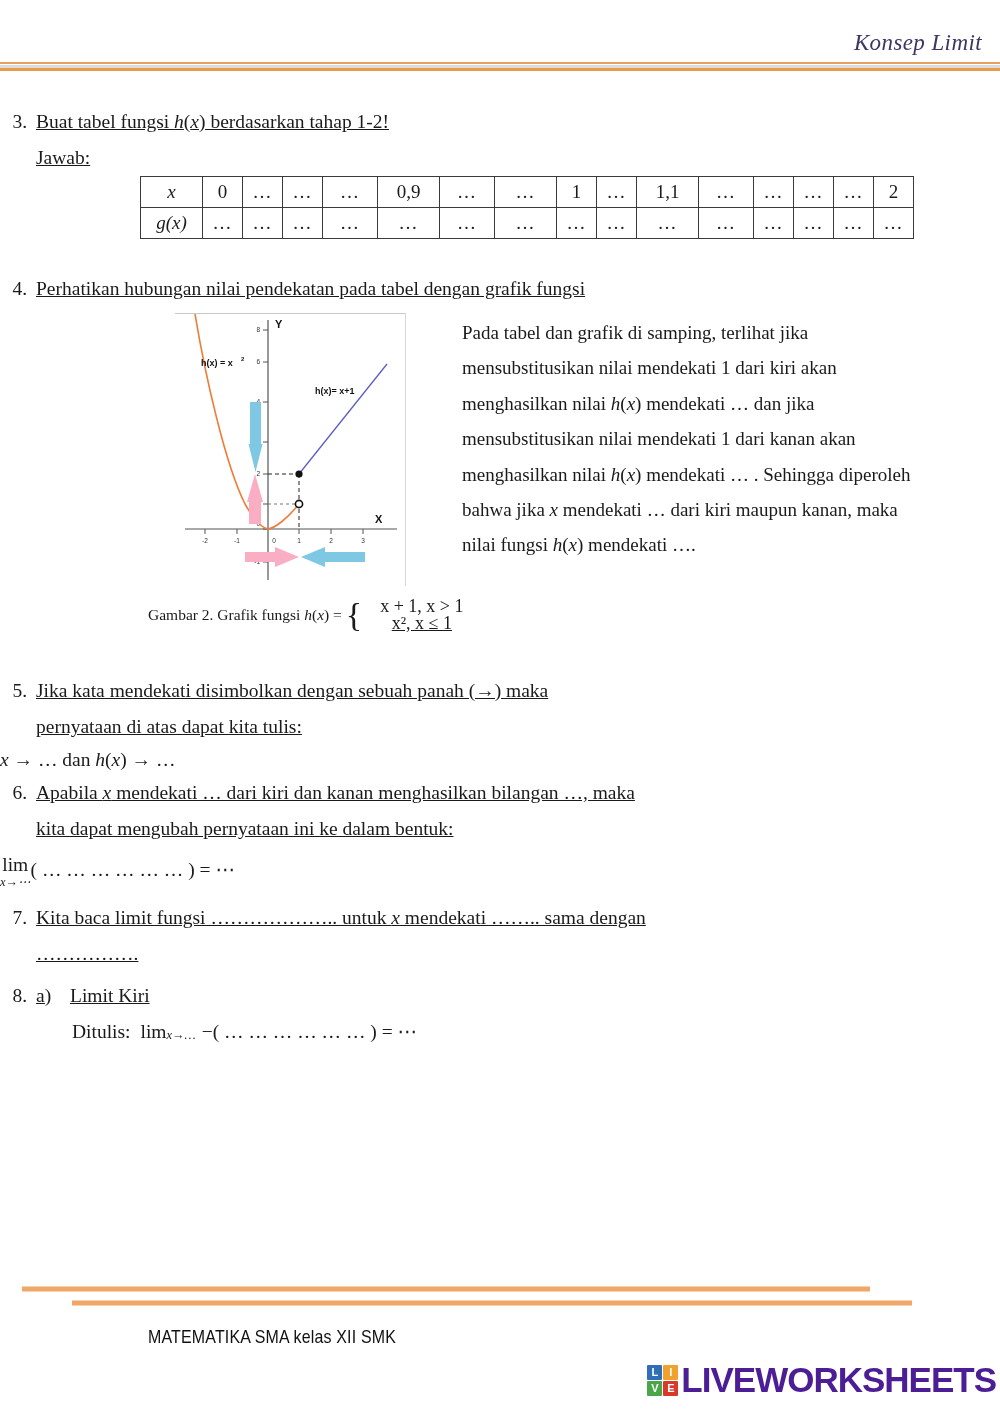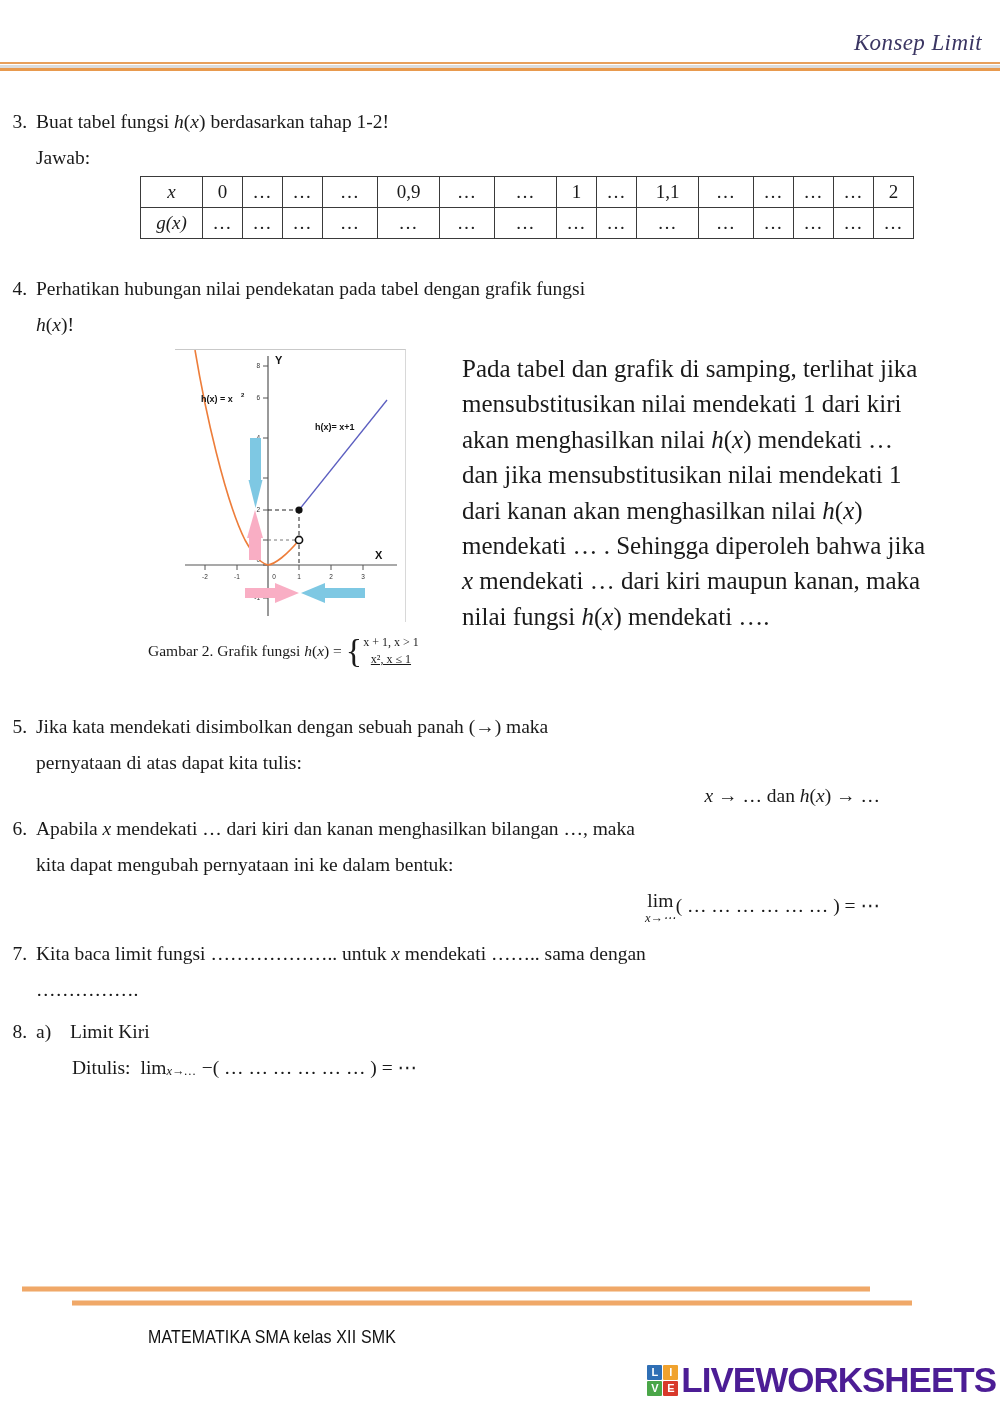--- a/index.html
+++ b/index.html
@@ -68,20 +68,21 @@
   .item-num {
     width: 36px;
     flex: 0 0 36px;
     text-align: right;
     padding-right: 9px;
     box-sizing: border-box;
   }
   .item-body {
     flex: 1 1 auto;
     padding-right: 80px;
+    text-decoration: underline;
   }
   .mi { font-style: italic; }
   .indent-1 { margin-left: 36px; }
 
   
   .tbl-caption {
     font-size: 19.5px;
     margin-left: 63px;
     margin-top: 10px;
     margin-bottom: 8px;
@@ -137,39 +138,39 @@
     margin-left: 4px;
   }
   .brace {
     font-size: 34px;
     line-height: 0.8;
     font-family: "Liberation Serif", serif;
   }
   .brace-lines {
     display: inline-flex;
     flex-direction: column;
-    font-size: 12px;
+    font-size: 18px;
     line-height: 17px;
-    margin-left: 1px;
+    margin-left: 18px;
   }
   .brace-lines div { white-space: nowrap; }
   .bl-2 { text-align: center; text-decoration: underline; }
 
   .side-text {
     position: absolute;
     left: 462px;
     top: 2px;
     width: 470px;
-    font-size: 25px;
+    font-size: 19px;
     line-height: 35.4px;
   }
 
   
   .math-center {
-    text-align: right;
+    text-align: left;
     font-size: 19.5px;
     margin: 4px 0 2px 0;
     padding-right: 120px;
   }
   .lim-box {
     display: inline-flex;
     flex-direction: column;
     align-items: center;
     vertical-align: middle;
     line-height: 1;
@@ -308,21 +309,20 @@
         <td class="c dots-cell">…</td>
         <td class="c dots-cell">…</td>
       </tr>
     </tbody>
   </table>
 
   <div class="item" style="margin-top:32px;">
     <div class="item-num">4.</div>
     <div class="item-body">
       <div>Perhatikan hubungan nilai pendekatan pada tabel dengan grafik fungsi</div>
-      <div><span class="mi">h</span>(<span class="mi">x</span>)!</div>
     </div>
   </div>
 
   <div class="fig-wrap">
 
     <div class="figure">
       <svg width="230" height="272" viewBox="0 0 230 272">
 
         <line x1="10" y1="215" x2="222" y2="215" stroke="#555" stroke-width="1.2"></line>
         <line x1="93" y1="6" x2="93" y2="266" stroke="#555" stroke-width="1.2"></line>

